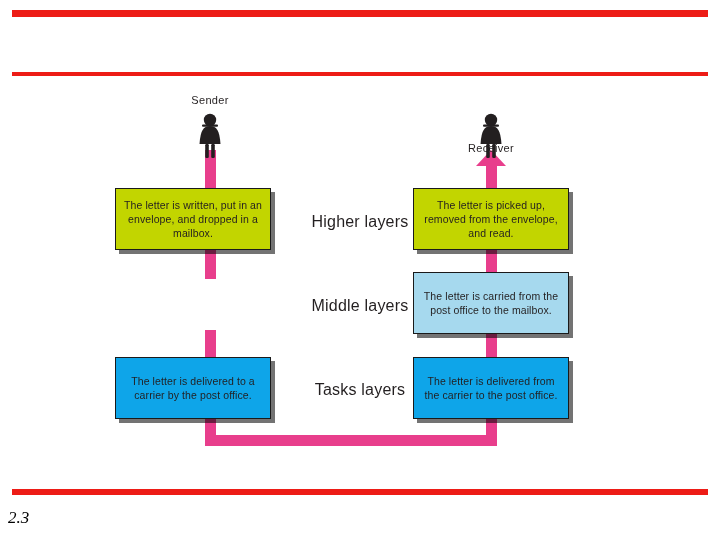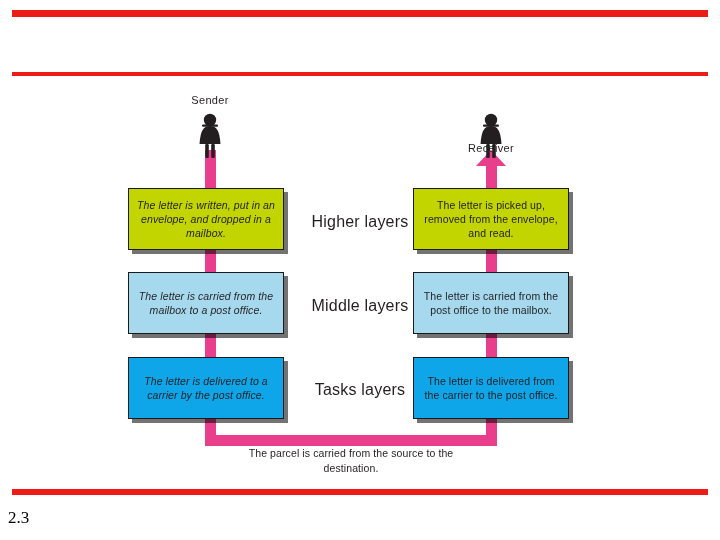--- a/index.html
+++ b/index.html
@@ -24,21 +24,21 @@
     font-family:"Liberation Serif",serif;
     font-size:23px;font-weight:700;color:#3b3f93;letter-spacing:.2px;
   }
   .fig-sub{
     font-family:"Liberation Serif",serif;
     font-size:15px;font-weight:700;color:#000000;letter-spacing:.1px;
   }
 
   .page-num{
     position:absolute;left:8px;top:508px;
-    font-family:"Liberation Serif",serif;font-size:17px;color:#000;
+    font-family:"Liberation Serif",serif;font-size:17px;color:#000;font-style:italic;
   }
 
   
   .pink{position:absolute;background:#e83e8c;}
   .pink-l-a{left:205px;top:150px;width:11px;height:44px;}
   .pink-l-b{left:205px;top:245px;width:11px;height:34px;}
   .pink-l-c{left:205px;top:330px;width:11px;height:32px;}
   .pink-l-d{left:205px;top:414px;width:11px;height:28px;}
   .pink-bottom{left:205px;top:435px;width:292px;height:11px;}
   .pink-r-d{left:486px;top:414px;width:11px;height:28px;}
@@ -72,21 +72,21 @@
     display:flex;align-items:center;justify-content:center;
     text-align:center;box-sizing:border-box;padding:2px 6px;
   }
   .box span{
     font-size:10.5px;line-height:1.35;color:#231f20;letter-spacing:.1px;
   }
   .green{background:#c2d500;}
   .blue{background:#a6d9ee;}
   .yellow{background:#0ea5e9;}
 
-  .col-l{left:128px;font-style:italic;}
+  .col-l{left:115px;}
   .col-r{left:413px;}
   .row-1{top:188px;}
   .row-2{top:272px;}
   .row-3{top:357px;}
 
   
   .layer-label{
     position:absolute;left:300px;width:120px;text-align:center;
     font-size:16px;color:#231f20;letter-spacing:.2px;white-space:nowrap;
   }
@@ -142,39 +142,35 @@
       <rect x="12" y="11.5" width="16" height="2.2" rx="1"></rect>
       <path d="M20 13 C13 13 10.5 18 9.5 31 L30.5 31 C29.5 18 27 13 20 13 Z"></path>
       <rect x="15.2" y="31" width="3.6" height="14" rx="1.2"></rect>
       <rect x="21.2" y="31" width="3.6" height="14" rx="1.2"></rect>
     </g>
   </svg>
 
   <div class="box green col-l row-1">
     <span>The letter is written, put in an envelope, and dropped in a mailbox.</span>
   </div>
-  <div class="box blue col-l row-2">
-    <span>The letter is carried from the mailbox to a post office.</span>
-  </div>
   <div class="box yellow col-l row-3">
     <span>The letter is delivered to a carrier by the post office.</span>
   </div>
 
   <div class="layer-label layer-1">Higher layers</div>
   <div class="layer-label layer-2">Middle layers</div>
   <div class="layer-label layer-3">Tasks layers</div>
 
   <div class="box green col-r row-1">
     <span>The letter is picked up, removed from the envelope, and read.</span>
   </div>
   <div class="box blue col-r row-2">
     <span>The letter is carried from the post office to the mailbox.</span>
   </div>
   <div class="box yellow col-r row-3">
     <span>The letter is delivered from the carrier to the post office.</span>
   </div>
 
-  <div class="parcel-caption">The parcel is carried from the source to the destination.</div>
 
   <div class="rule rule-bottom"></div>
   <div class="page-num">2.3</div>
 
 </div>
 
 </body></html>

